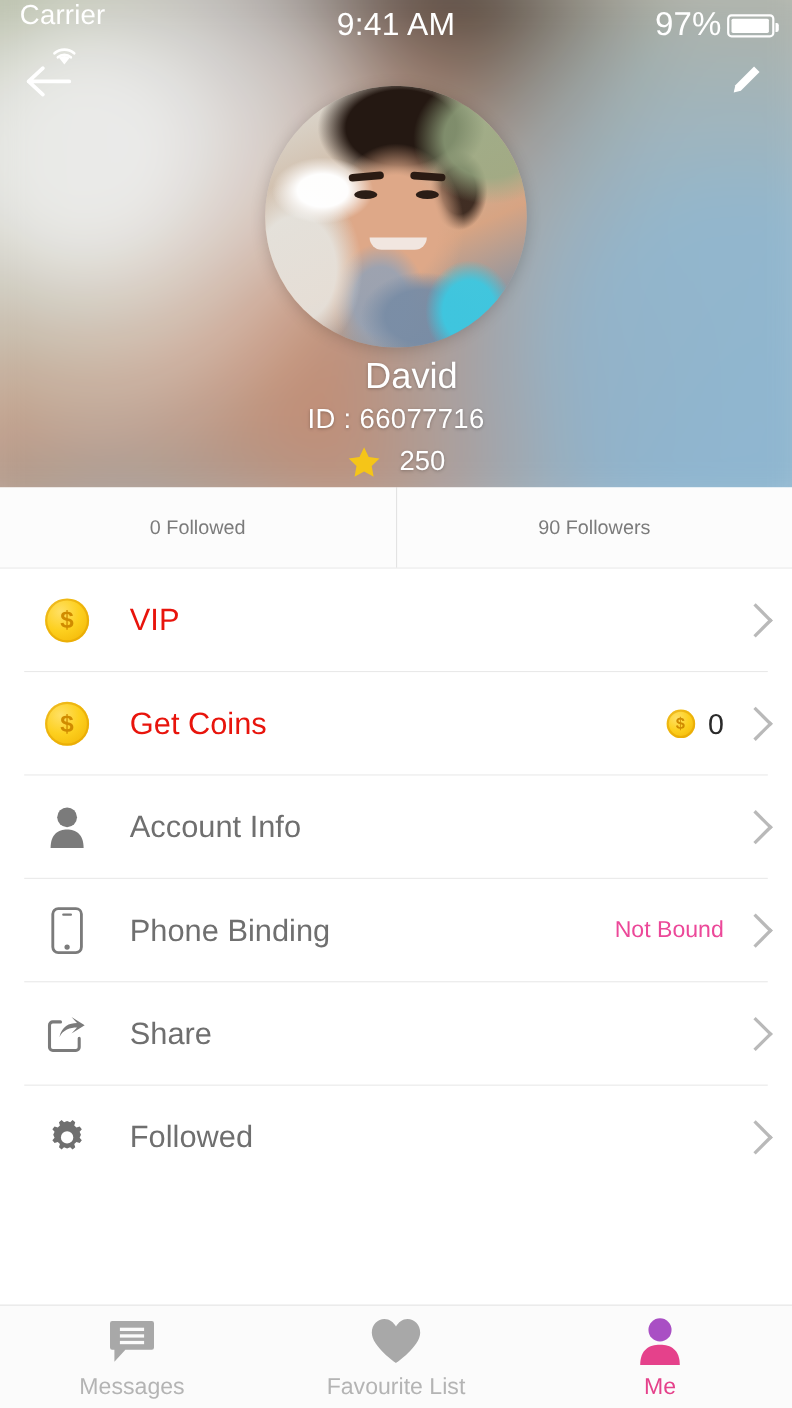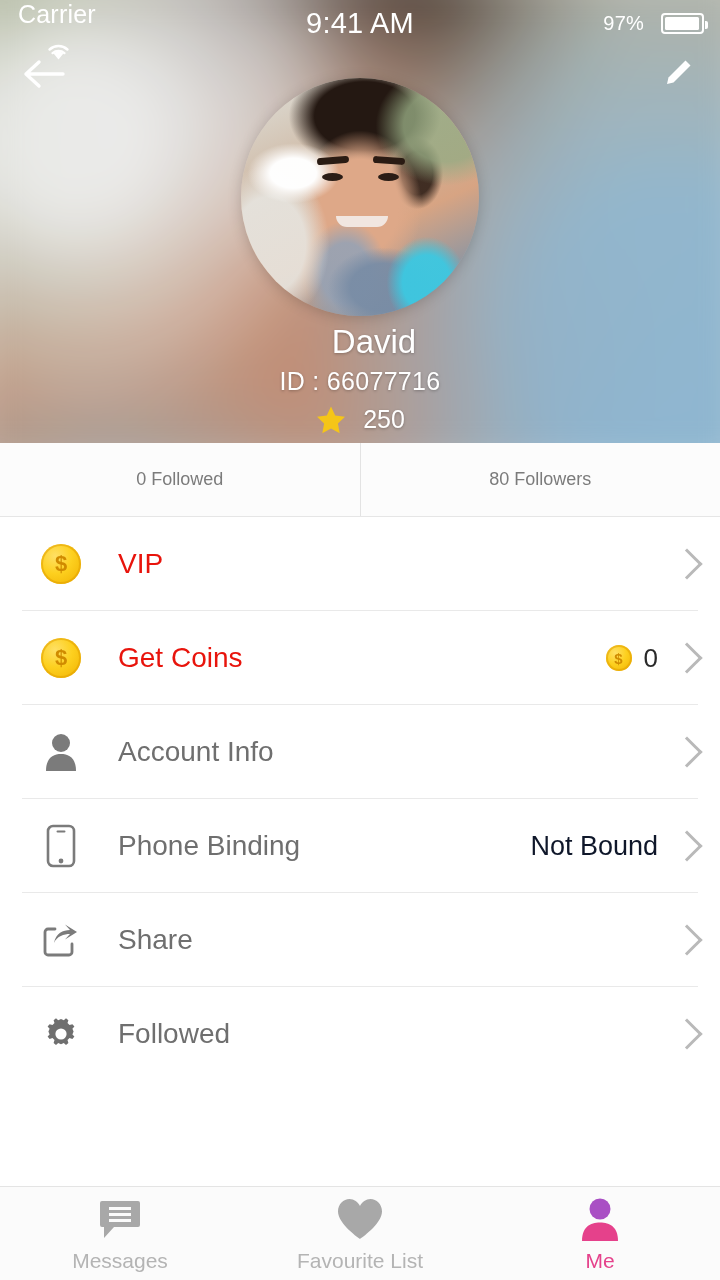--- a/index.html
+++ b/index.html
@@ -35,21 +35,21 @@
   .statusbar {
     position:absolute; top:0; left:0; width:720px; height:46px;
     display:flex; align-items:center; color:#fff; z-index:6;
     font-size:25px; letter-spacing:0.2px;
   }
   .sb-left { display:flex; align-items:center; gap:9px; padding-left:18px;flex-direction:column; }
   .dots { display:flex; gap:5px; align-items:center; }
   .dot { width:11px; height:11px; border-radius:50%; border:1.6px solid #fff; }
   .dot.on { background:#fff; }
   .sb-center { position:absolute; left:0; right:0; text-align:center; font-size:29px; }
-  .sb-right { position:absolute; right:16px; display:flex; align-items:center; gap:17px; font-size:20px;text-align:center; }
+  .sb-right { position:absolute; right:16px; display:flex; align-items:center; gap:5px; font-size:30px;text-align:center; }
   .battery { position:relative; width:43px; height:21px; border:2px solid #fff; border-radius:4px; padding:2px; }
   .battery::after { content:""; position:absolute; right:-6px; top:6px; width:3px; height:8px; background:#fff; border-radius:0 2px 2px 0; }
   .battery i { display:block; height:100%; width:97%; background:#fff; border-radius:1.5px; }
 
   
   .nav-back { position:absolute; top:48px; left:14px; width:62px; height:56px; z-index:6;
     display:flex; align-items:center; justify-content:center; }
   .nav-edit { position:absolute; top:48px; right:12px; width:62px; height:56px; z-index:6;
     display:flex; align-items:center; justify-content:center; }
 
@@ -109,21 +109,21 @@
   
   .menu { background:#fff; }
   .menu-row {
     position:relative; display:flex; align-items:center; height:94px; padding:0 22px 0 30px;
   }
   .menu-row .sep { position:absolute; left:22px; right:22px; bottom:0; height:1px; background:#e9e9e9; }
   .menu-icon { width:62px; display:flex; align-items:center; justify-content:center; flex:0 0 62px; }
   .menu-label { flex:1; padding-left:26px; font-size:28px; color:#6f6f6f; }
   .menu-label.accent { color:#e8140c; }
   .menu-right { display:flex; align-items:center; gap:12px; }
-  .menu-value { font-size:27px; color:#0f172a; }
+  .menu-value { font-size:21px; color:#ec4899; }
   .coin-value { font-size:26px; color:#2a2a2a; }
   .chev { width:22px; height:22px; border-right:3px solid #b9b9b9; border-top:3px solid #b9b9b9;
     transform:rotate(45deg); margin-left:6px; }
 
   
   .coin { border-radius:50%; display:flex; align-items:center; justify-content:center;
     background:radial-gradient(circle at 35% 30%, #ffe065 0%, #fdd01f 45%, #f0b000 100%);
     box-shadow:inset 0 0 0 2px rgba(225,160,0,0.55); color:#d08b00; font-weight:bold; }
   .coin.lg { width:40px; height:40px; font-size:22px; }
   .coin.sm { width:26px; height:26px; font-size:15px; }
@@ -208,21 +208,21 @@
         <span>250</span>
       </div>
     </div>
   </div>
 
   <div class="follow-tabs">
     <div class="follow-tab first">
       <span>0 Followed</span>
     </div>
     <div class="follow-tab">
-      <span>80 Followers</span>
+      <span>90 Followers</span>
     </div>
   </div>
 
   <div class="menu">
 
     <div class="menu-row">
       <div class="menu-icon">
         <span class="coin lg">$</span>
       </div>
       <div class="menu-label accent">VIP</div>

